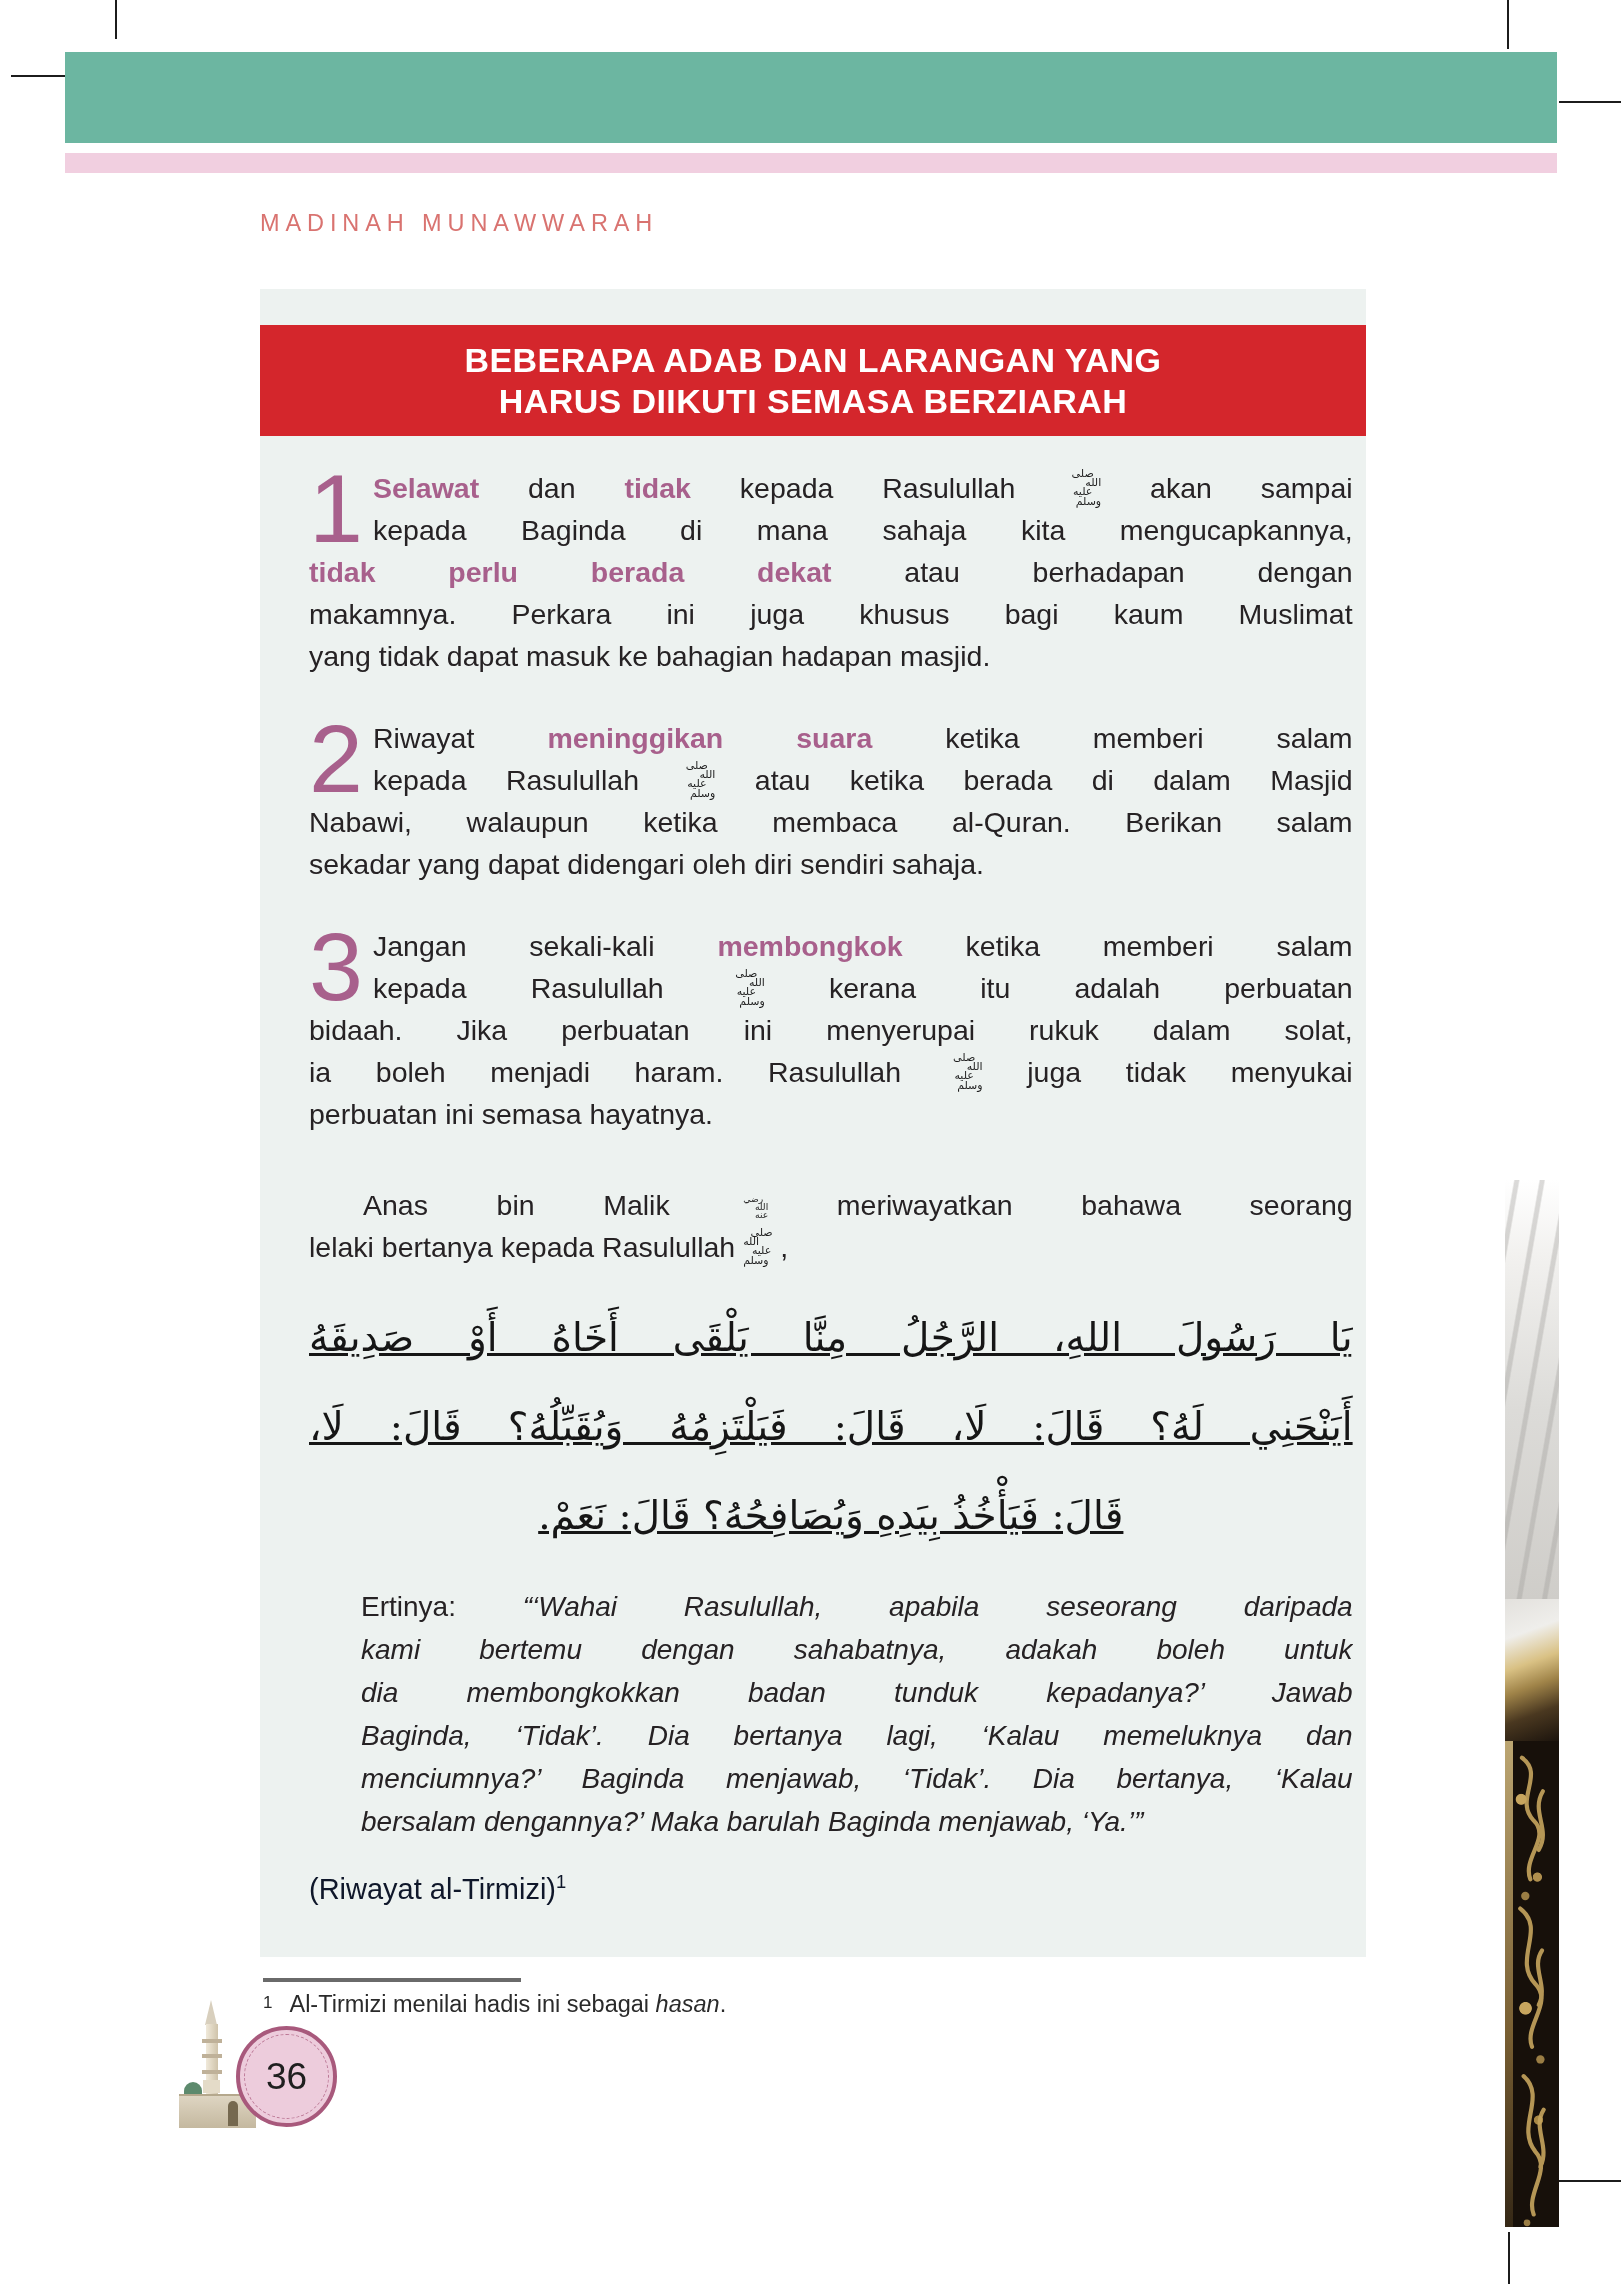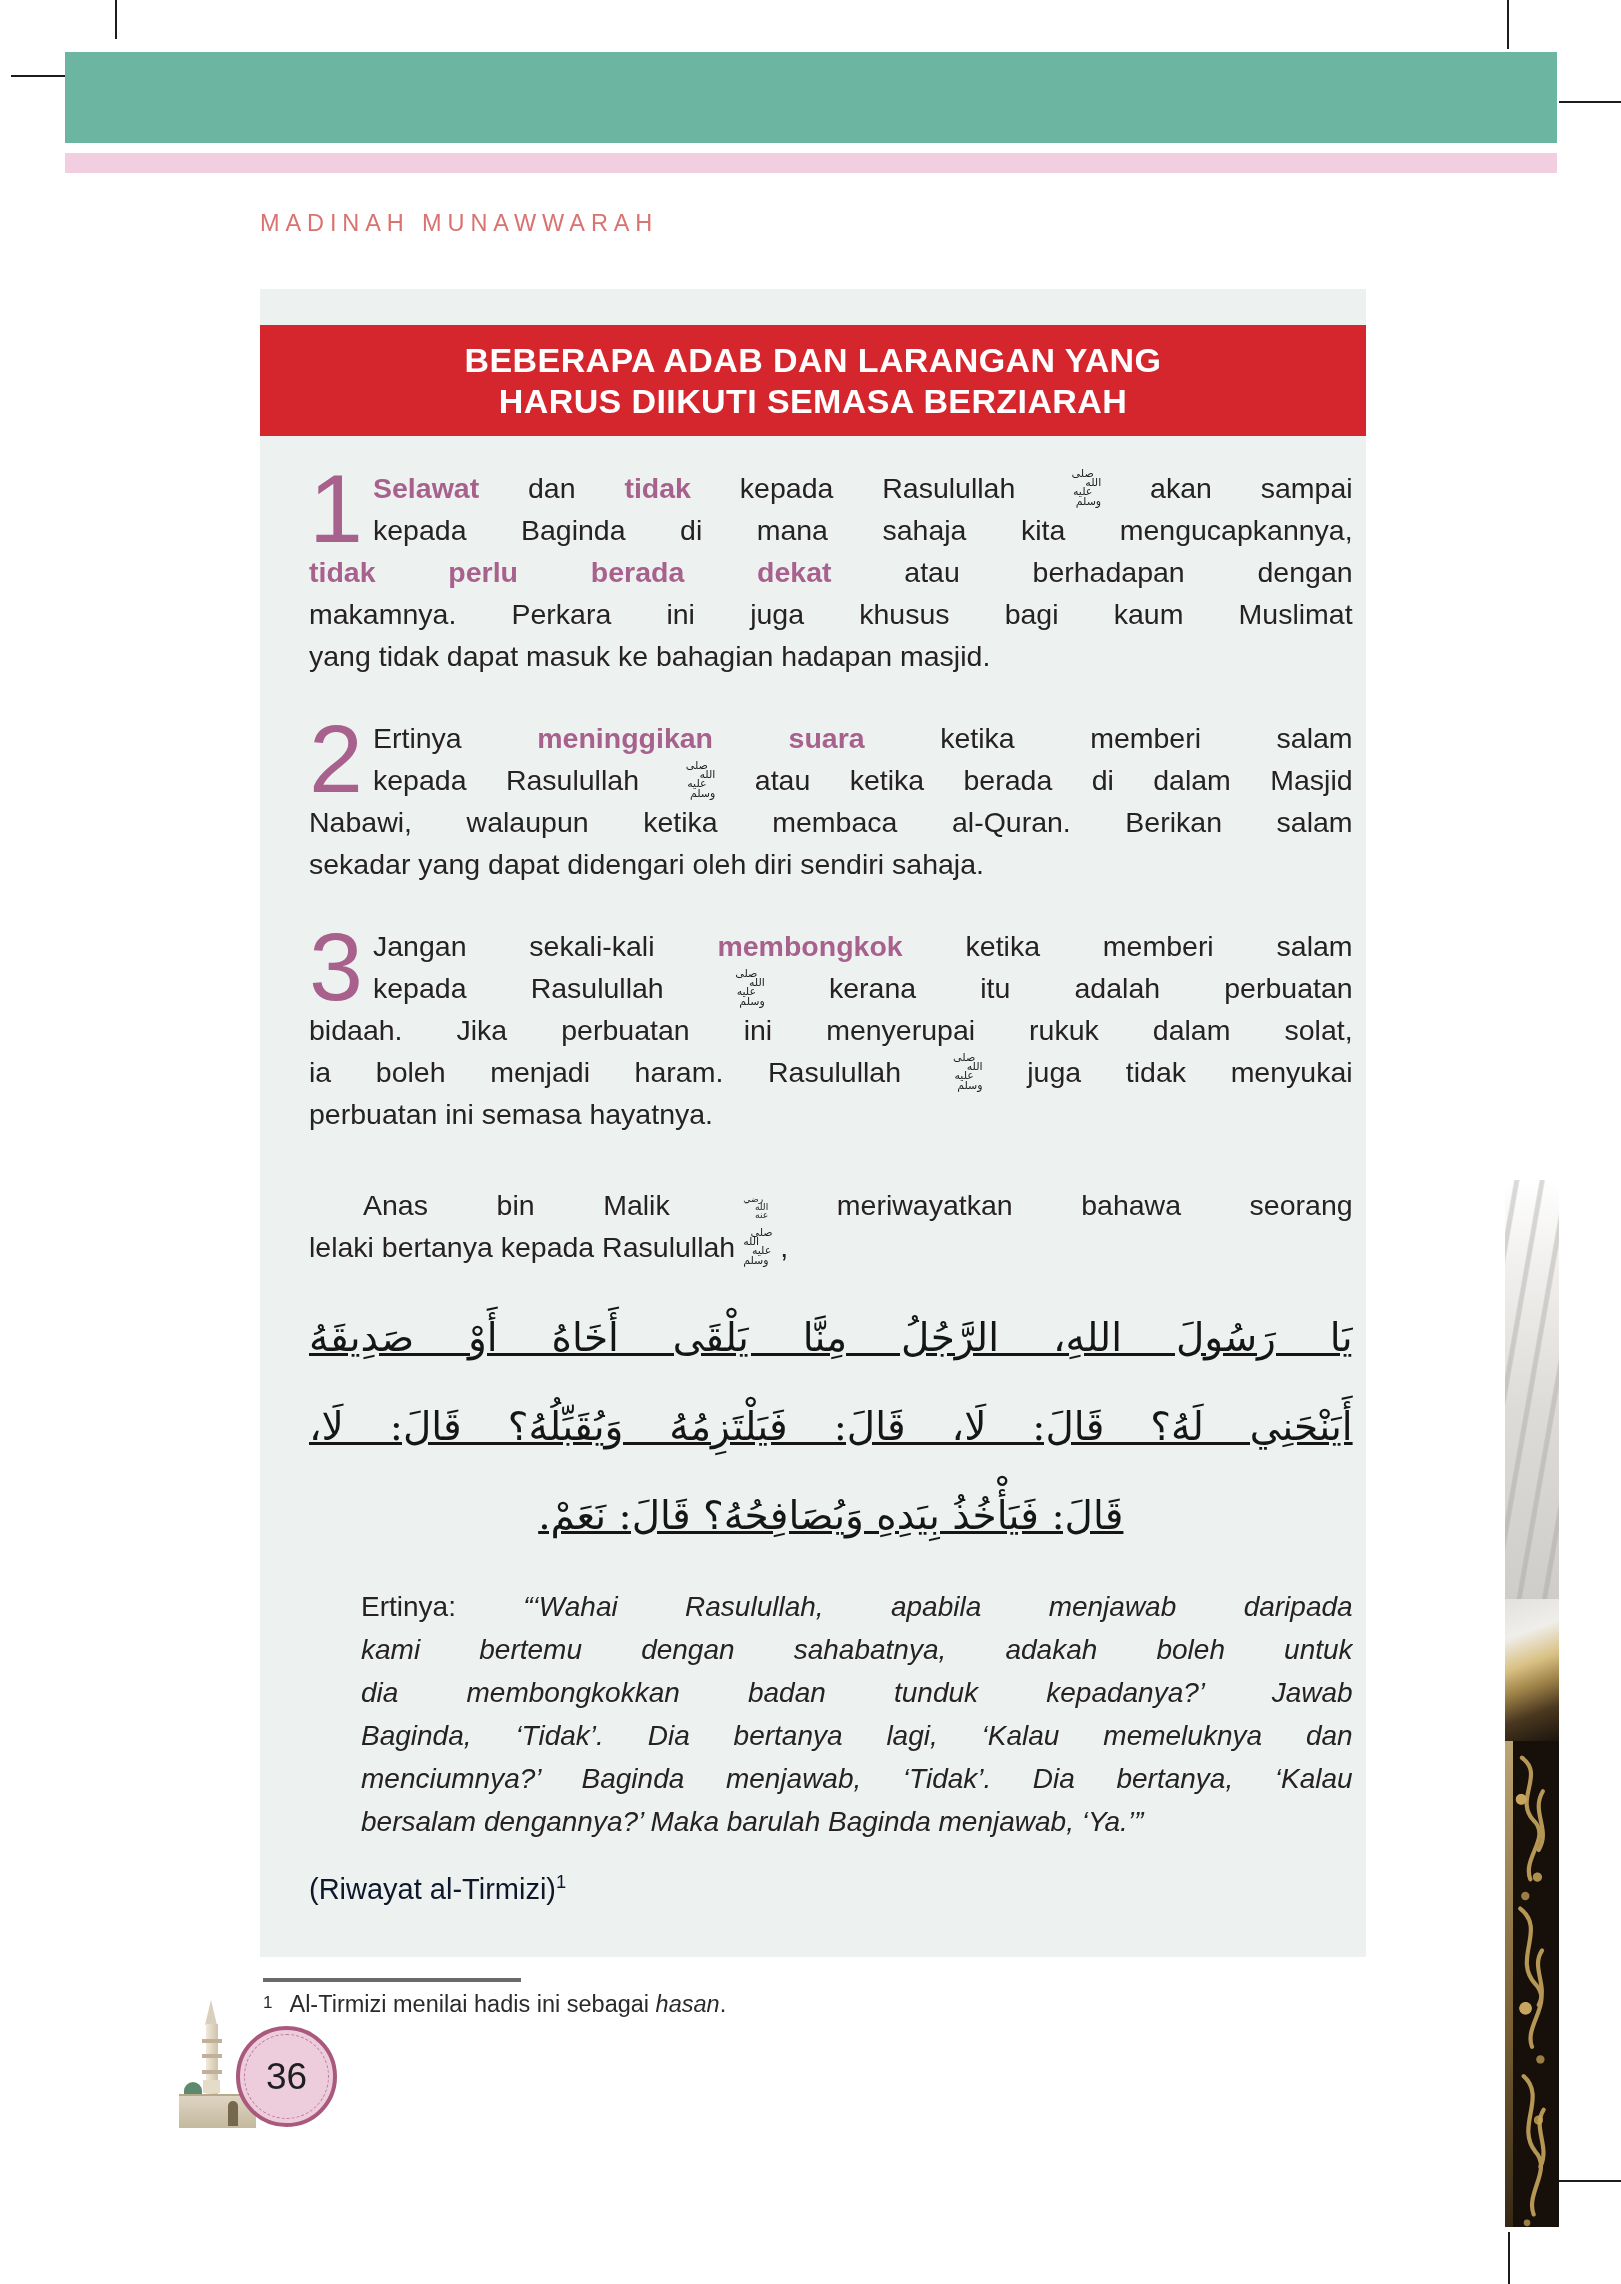--- a/index.html
+++ b/index.html
@@ -150,21 +150,21 @@
           <div class="line"><span>kepada Baginda di mana sahaja kita mengucapkannya,</span></div>
           <div class="line"><span class="accent">tidak perlu berada dekat</span><span> atau berhadapan dengan</span></div>
           <div class="line"><span>makamnya. Perkara ini juga khusus bagi kaum Muslimat</span></div>
           <div class="line"><span>yang tidak dapat masuk ke bahagian hadapan masjid.</span></div>
         </div>
     </section>
 
     <section class="point">
       <div class="bignum">2</div>
       <div class="plines">
-          <div class="line"><span>Ertinya </span><span class="accent">meninggikan suara</span><span> ketika memberi salam</span></div>
+          <div class="line"><span>Riwayat </span><span class="accent">meninggikan suara</span><span> ketika memberi salam</span></div>
           <div class="line"><span>kepada Rasulullah </span><span class="honorific saw">صلى الله
 عليه وسلم</span><span> atau ketika berada di dalam Masjid</span></div>
           <div class="line"><span>Nabawi, walaupun ketika membaca al-Quran. Berikan salam</span></div>
           <div class="line"><span>sekadar yang dapat didengari oleh diri sendiri sahaja.</span></div>
         </div>
     </section>
 
     <section class="point">
       <div class="bignum">3</div>
       <div class="plines">
@@ -187,21 +187,21 @@
         </div>
     </section>
 
     <div class="arabic">
         <div class="ar-line">يَا رَسُولَ اللهِ، الرَّجُلُ مِنَّا يَلْقَى أَخَاهُ أَوْ صَدِيقَهُ</div>
         <div class="ar-line">أَيَنْحَنِي لَهُ؟ قَالَ: لَا، قَالَ: فَيَلْتَزِمُهُ وَيُقَبِّلُهُ؟ قَالَ: لَا،</div>
         <div class="ar-line last">قَالَ: فَيَأْخُذُ بِيَدِهِ وَيُصَافِحُهُ؟ قَالَ: نَعَمْ.</div>
       </div>
 
     <div class="translation plines">
-        <div class="line"><span class="rm">Ertinya: </span><span>“‘Wahai Rasulullah, apabila menjawab daripada</span></div>
+        <div class="line"><span class="rm">Ertinya: </span><span>“‘Wahai Rasulullah, apabila seseorang daripada</span></div>
         <div class="line"><span>kami bertemu dengan sahabatnya, adakah boleh untuk</span></div>
         <div class="line"><span>dia membongkokkan badan tunduk kepadanya?’ Jawab</span></div>
         <div class="line"><span>Baginda, ‘Tidak’. Dia bertanya lagi, ‘Kalau memeluknya dan</span></div>
         <div class="line"><span>menciumnya?’ Baginda menjawab, ‘Tidak’. Dia bertanya, ‘Kalau</span></div>
         <div class="line"><span>bersalam dengannya?’ Maka barulah Baginda menjawab, ‘Ya.’”</span></div>
       </div>
 
     <div class="riwayat"><span>(Riwayat al-Tirmizi)</span><sup>1</sup></div>
   </div>
 </div>

